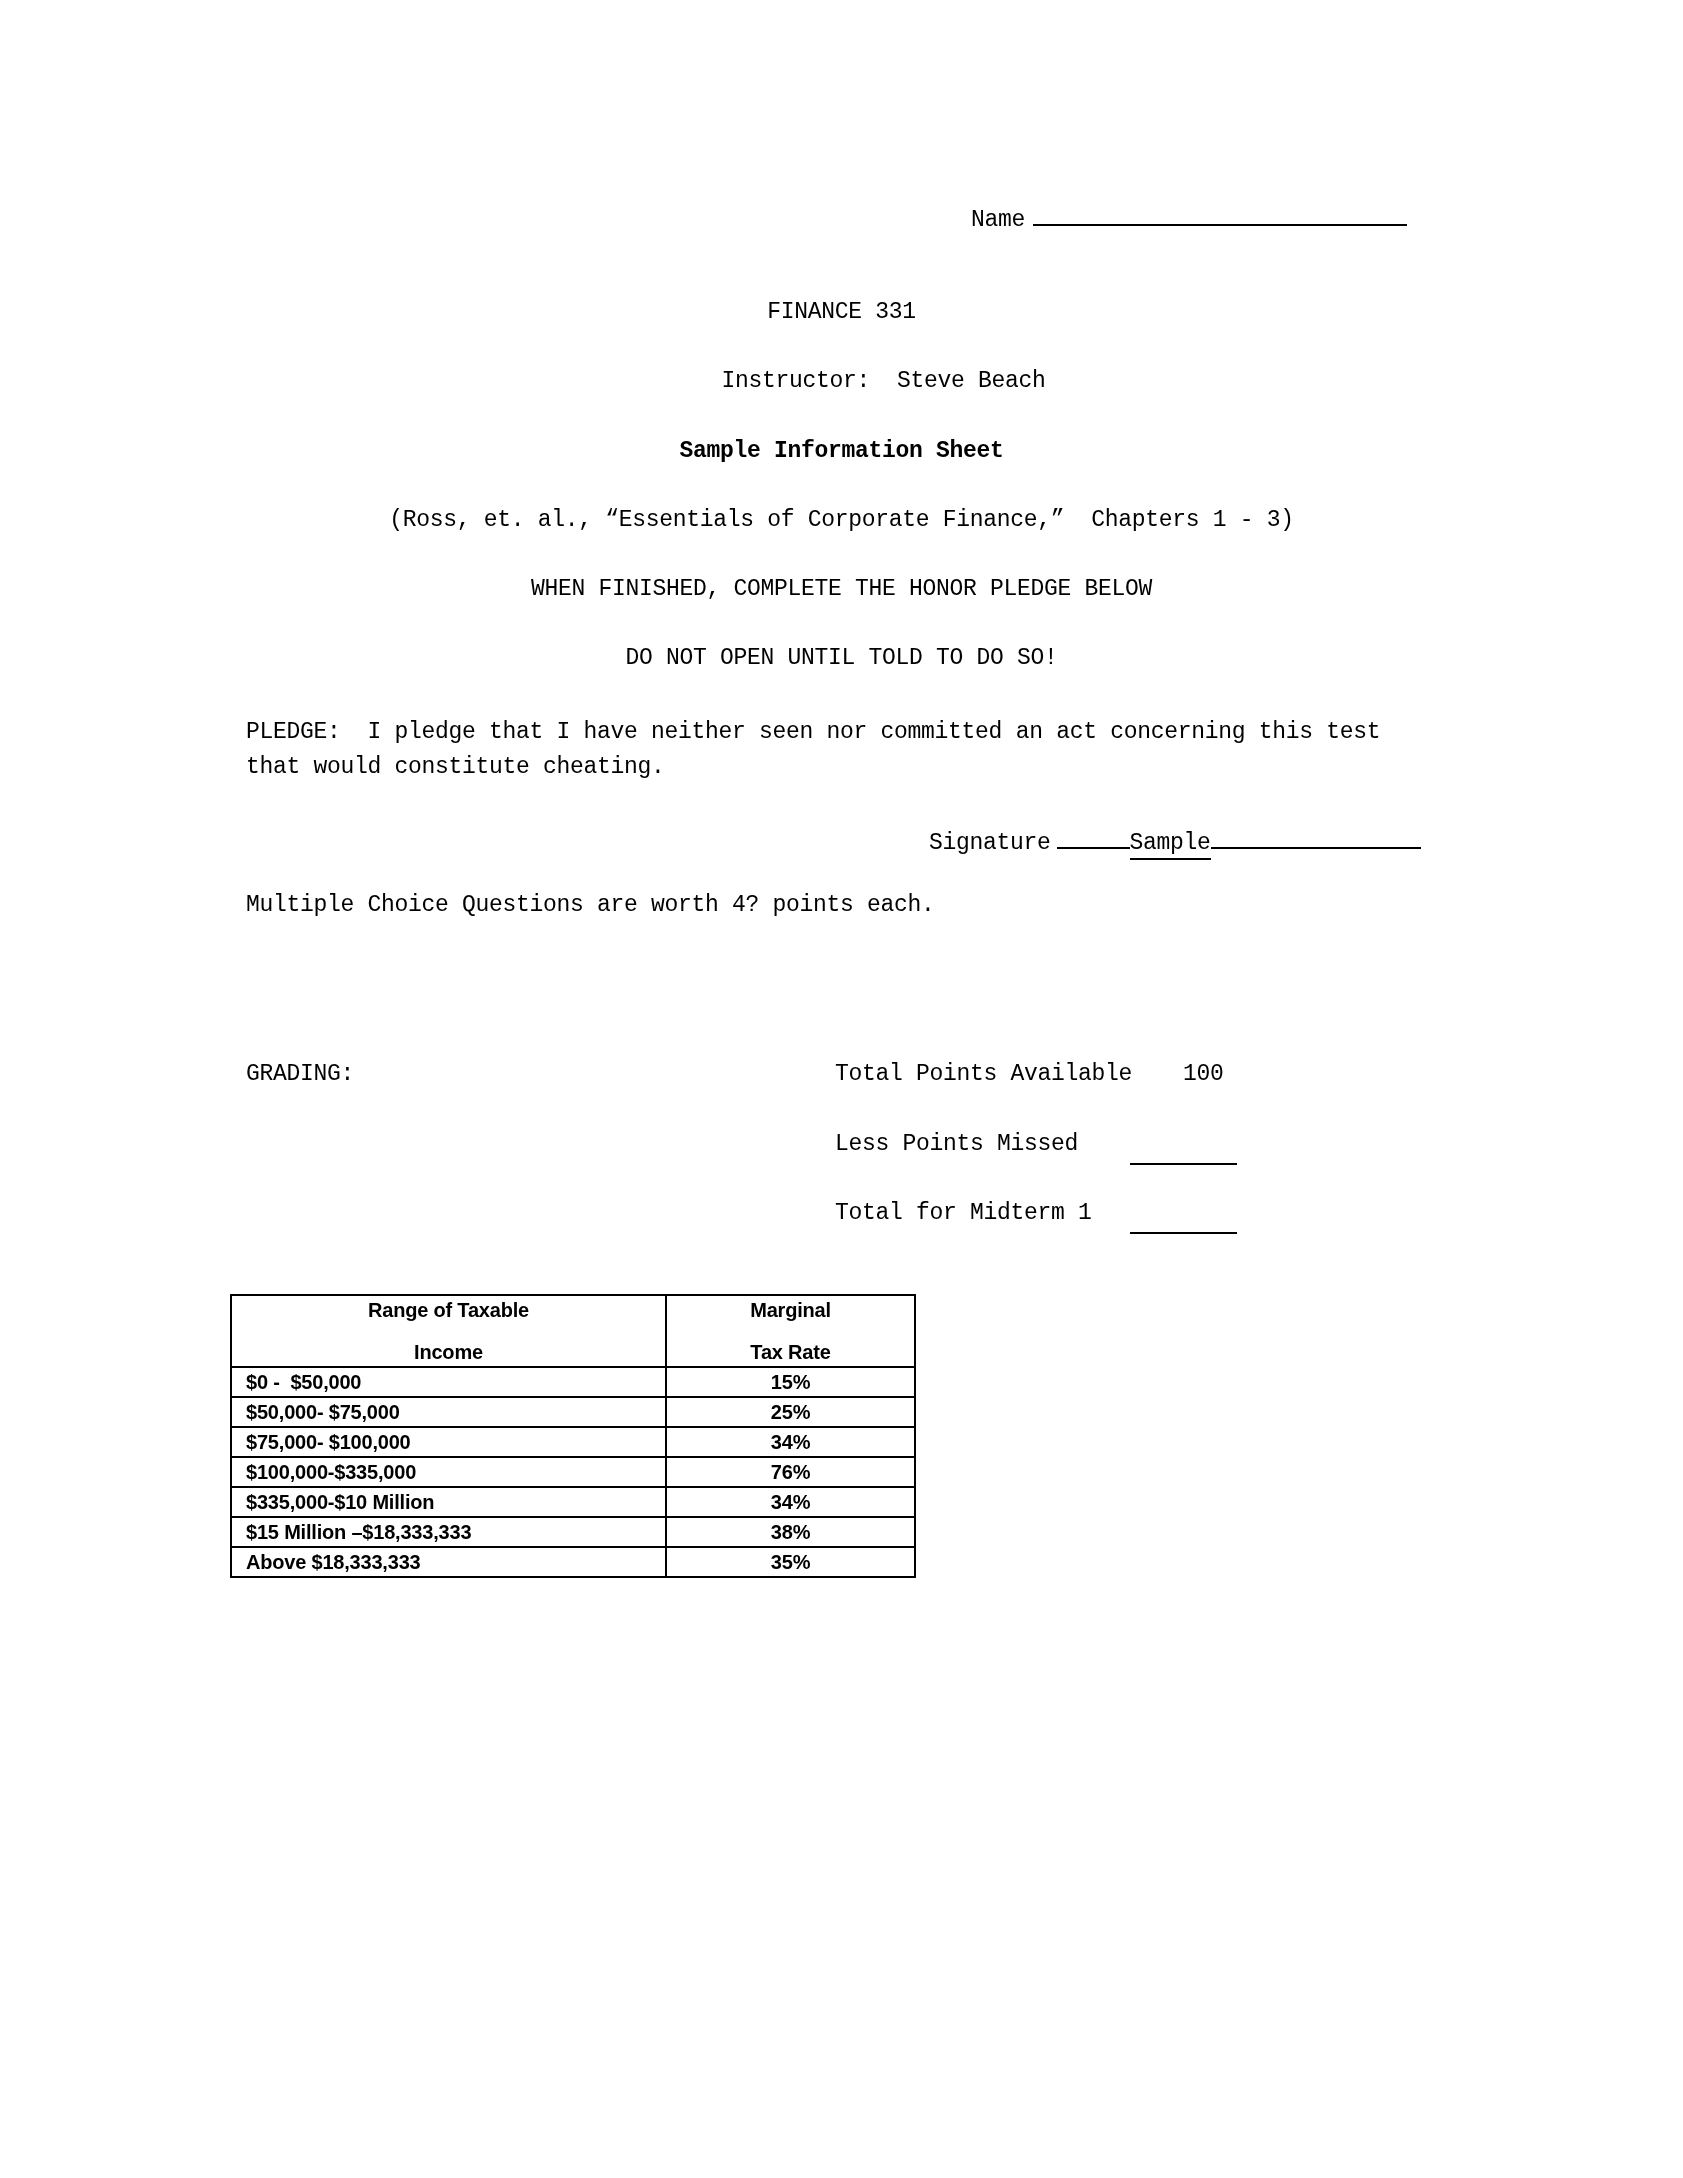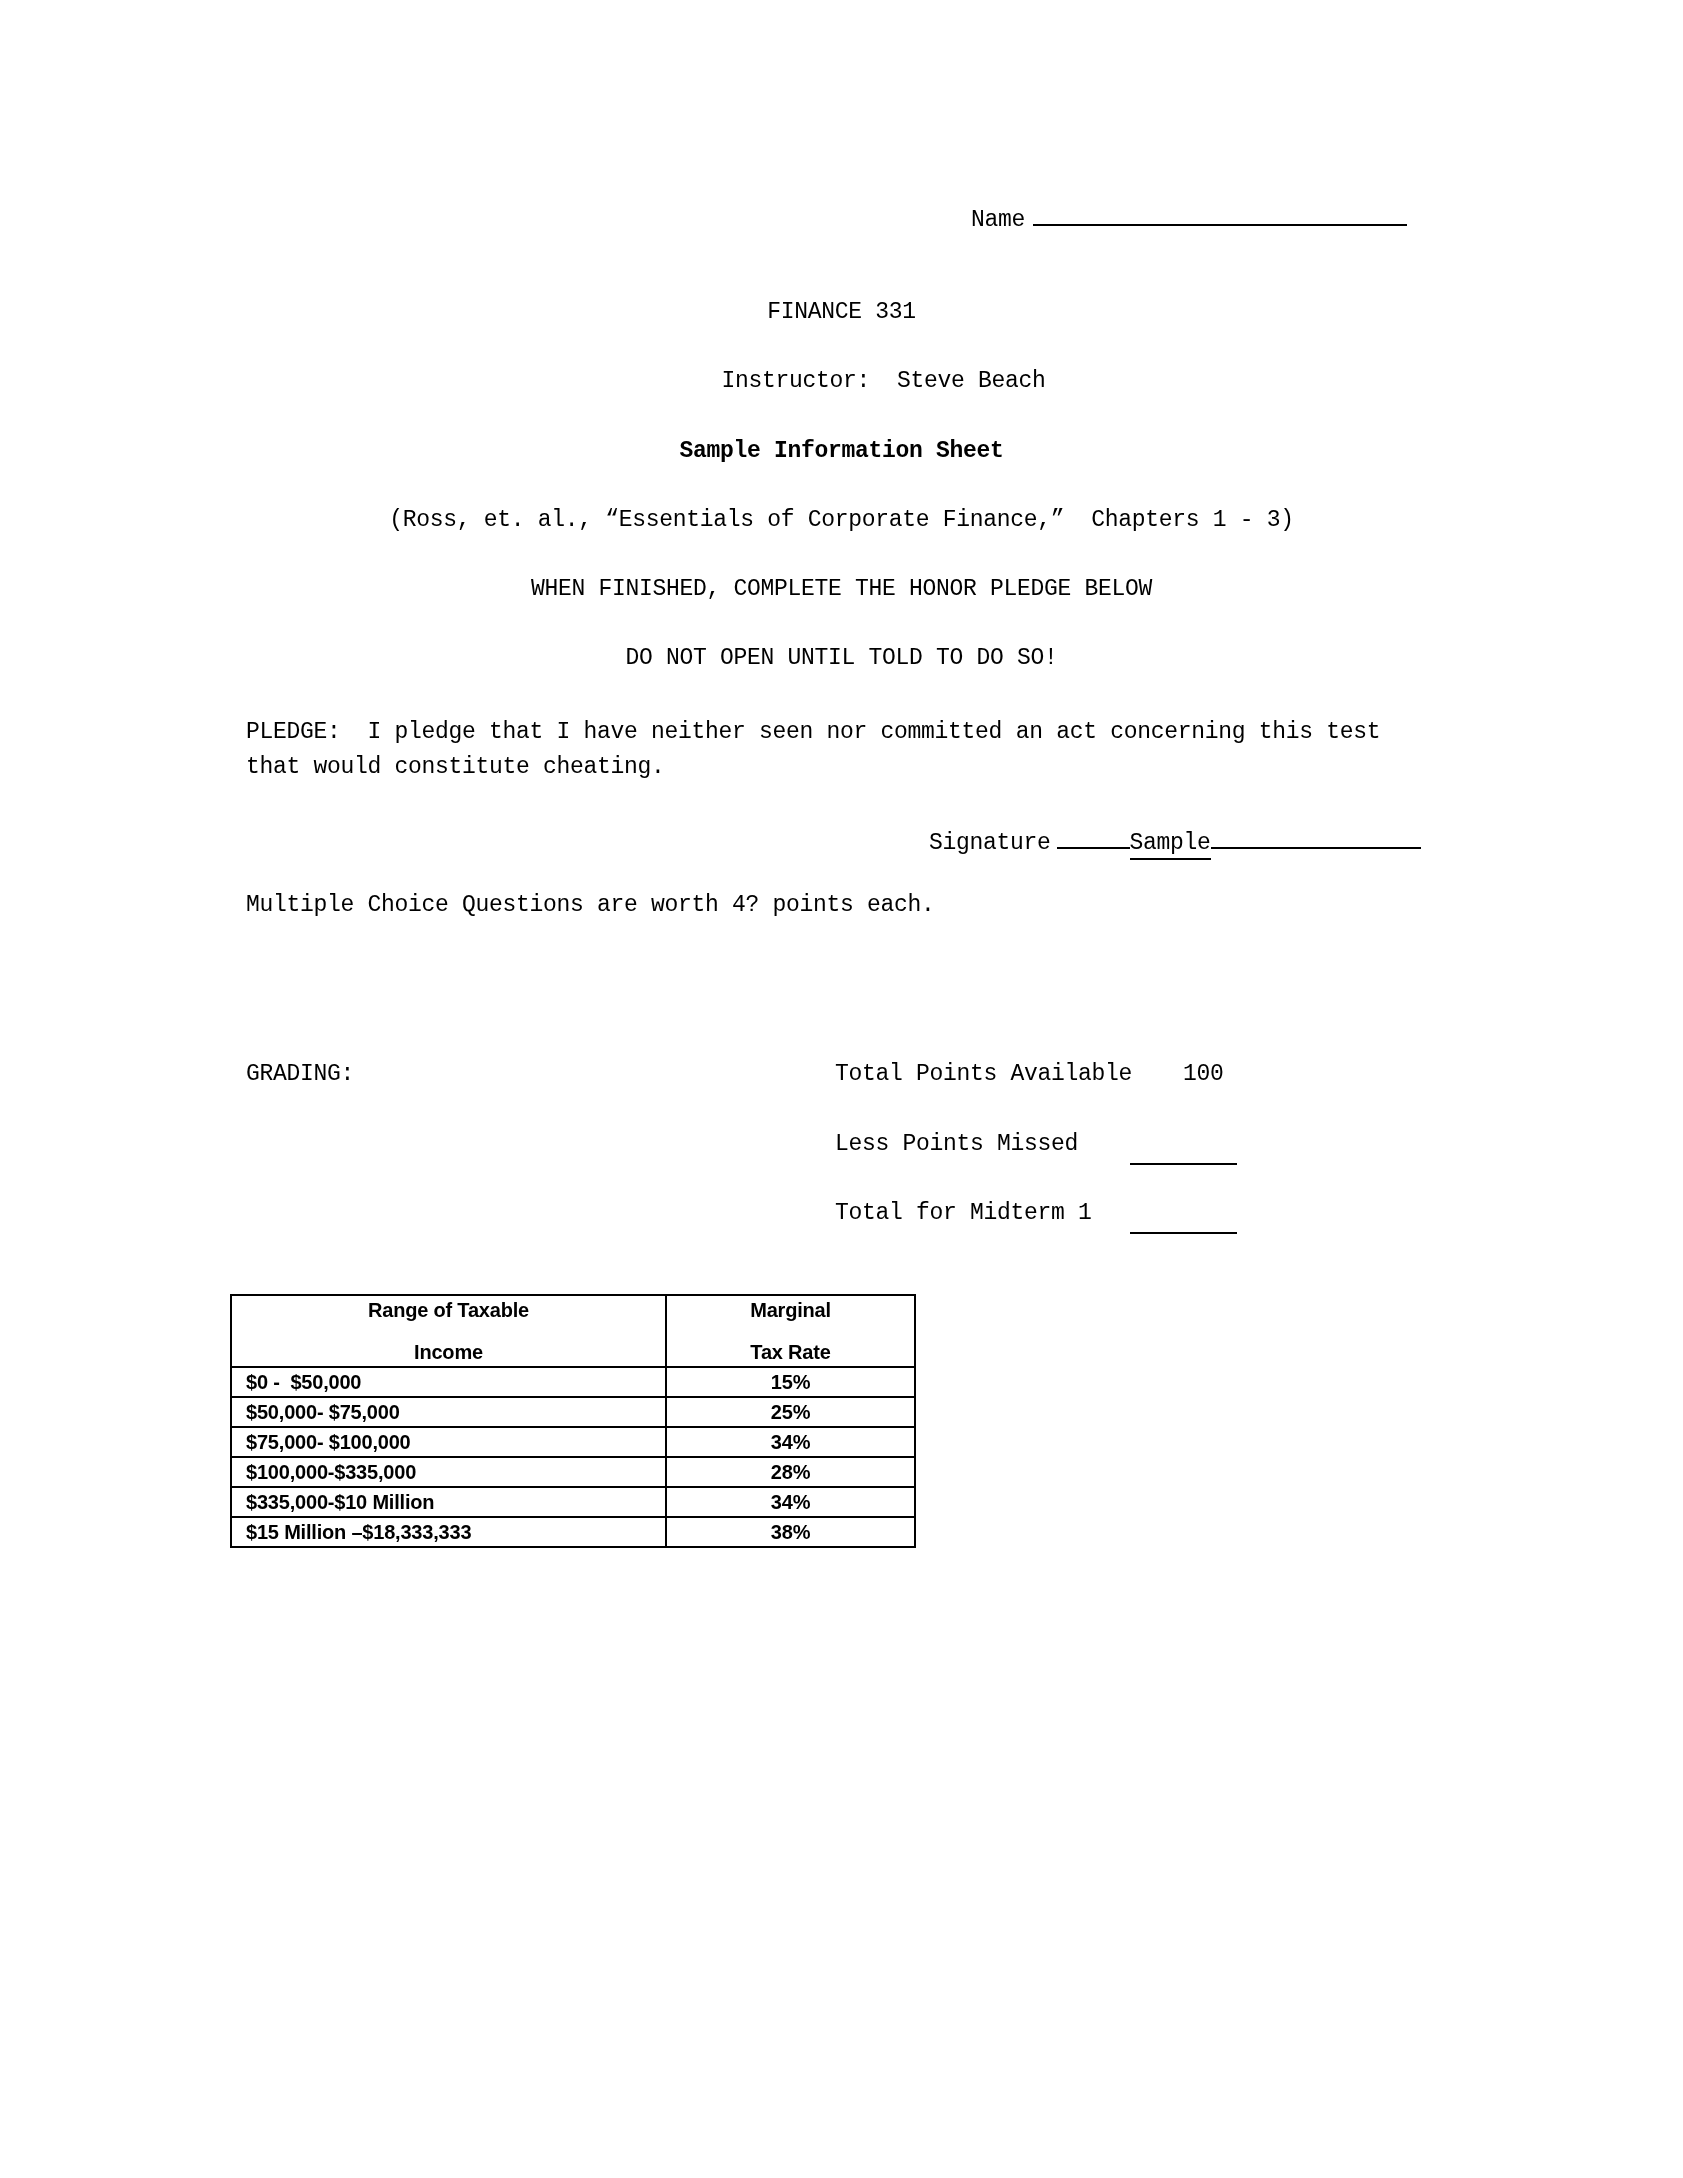--- a/index.html
+++ b/index.html
@@ -127,25 +127,29 @@
     <tr>
       <td class="col-range" style="white-space:pre;">$50,000- $75,000</td>
       <td class="col-rate">25%</td>
     </tr>
     <tr>
       <td class="col-range" style="white-space:pre;">$75,000- $100,000</td>
       <td class="col-rate">34%</td>
     </tr>
     <tr>
       <td class="col-range" style="white-space:pre;">$100,000-$335,000</td>
-      <td class="col-rate">28%</td>
+      <td class="col-rate">76%</td>
     </tr>
     <tr>
       <td class="col-range" style="white-space:pre;">$335,000-$10 Million</td>
       <td class="col-rate">34%</td>
     </tr>
     <tr>
       <td class="col-range" style="white-space:pre;">$15 Million –$18,333,333</td>
       <td class="col-rate">38%</td>
     </tr>
+    <tr>
+      <td class="col-range" style="white-space:pre;">Above $18,333,333</td>
+      <td class="col-rate">35%</td>
+    </tr>
   </tbody>
 </table>
 
 
 </body></html>

